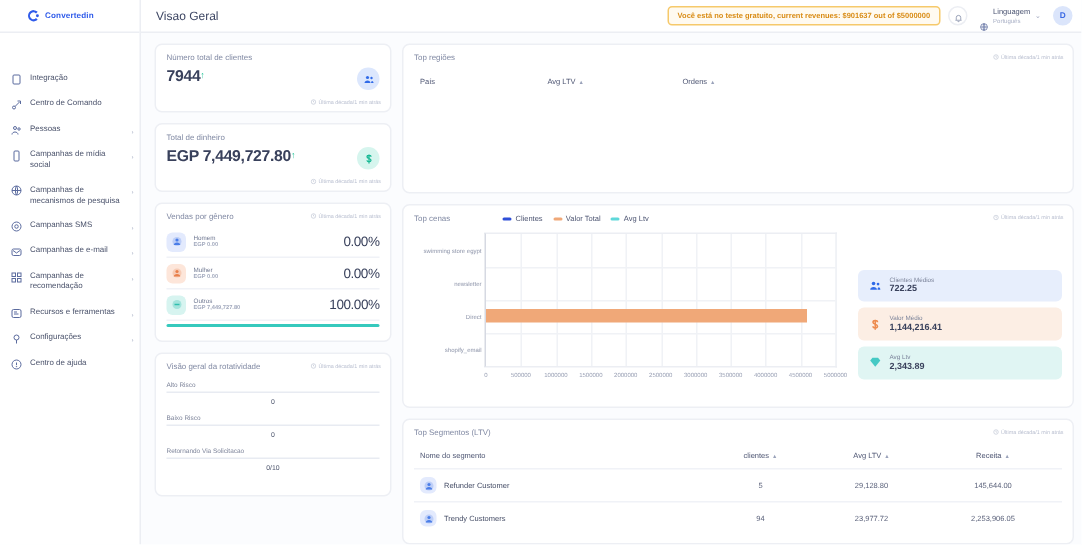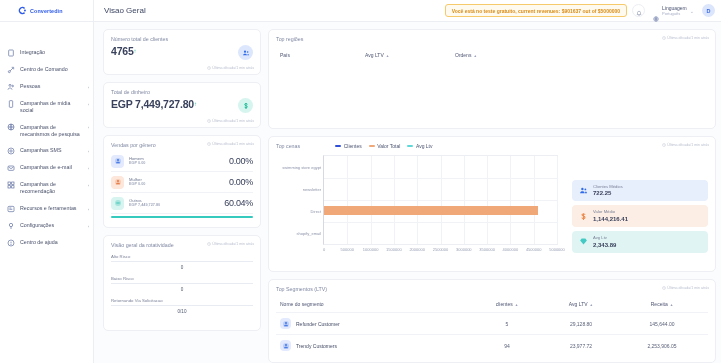--- a/index.html
+++ b/index.html
@@ -336,21 +336,21 @@
     </header>
 
     <div class="content">
 
       <div class="col-left">
 
         <div class="card" style="height:46px">
           <div class="card-title">Número total de clientes</div>
           <div class="kpi-row">
             <div class="kpi-val">
-              <span>4765</span><span class="arw">↑</span>
+              <span>7944</span><span class="arw">↑</span>
             </div>
             <div class="kpi-badge badge-blue">
               <svg width="8" height="8" viewBox="0 0 24 24" fill="#2f6ae8">
                   <circle cx="9" cy="8" r="3.2"></circle>
                   <circle cx="17" cy="9" r="2.4"></circle>
                   <path d="M3 19c0-3.2 2.8-5 6-5s6 1.8 6 5z"></path>
                   <path d="M16 19c0-2 .8-3.4 2-4.2 2 .4 3 1.9 3 4.2z"></path>
                 </svg>
             </div>
           </div>
@@ -428,21 +428,21 @@
             <span class="g-ico g-teal">
               <svg width="8" height="8" viewBox="0 0 24 24" fill="#30bfae">
                   <circle cx="12" cy="12" r="9" opacity=".3"></circle>
                   <path d="M7 12h10" stroke="#30bfae" stroke-width="2.6"></path>
                 </svg>
             </span>
             <span class="g-txt">
               <span class="g-name" style="display:block">Outros</span>
               <span class="g-sub" style="display:block">EGP 7,449,727.80</span>
             </span>
-            <span class="g-pct">60.04%</span>
+            <span class="g-pct">100.00%</span>
           </div>
           <div class="g-bar"></div>
         </div>
 
         <div class="card" style="height:96px">
           <div class="card-title">Visão geral da rotatividade</div>
           <div class="stamp stamp-t">
             <svg width="4" height="4" viewBox="0 0 24 24" fill="none" stroke="#b9bfd0" stroke-width="2.4">
                 <circle cx="12" cy="12" r="9"></circle>
                 <path d="M12 7v5l3 2"></path>

